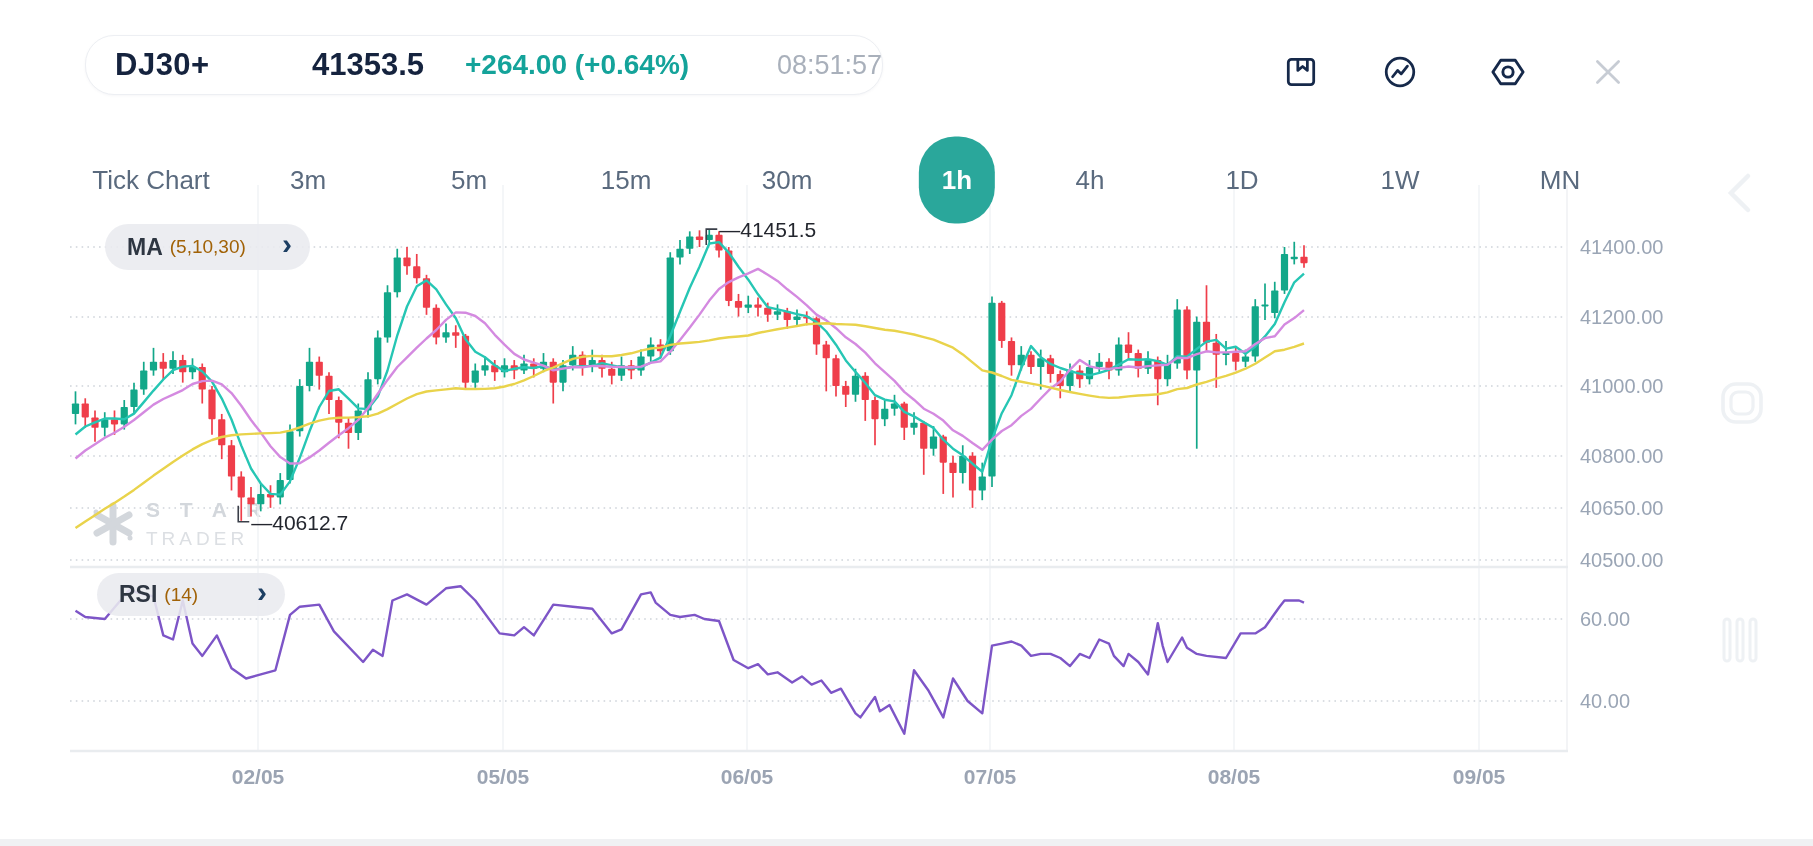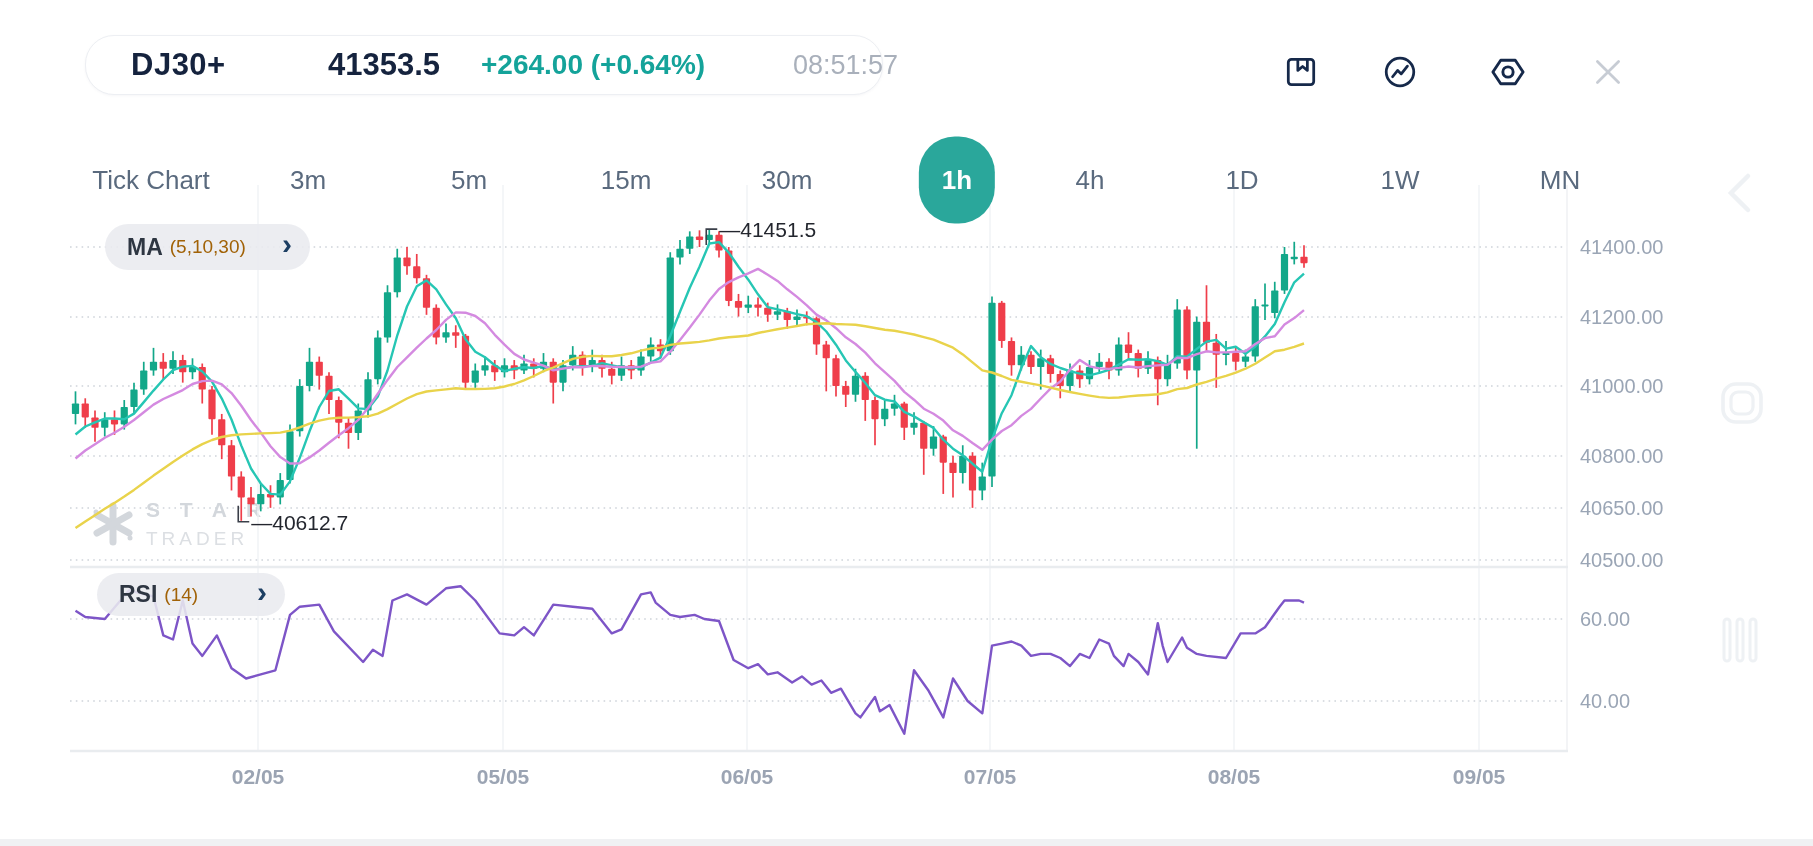--- a/index.html
+++ b/index.html
@@ -2,21 +2,21 @@
 <html><head>
 <meta charset="utf-8">
 <style>
   html,body{margin:0;padding:0;background:#ffffff;}
   body{width:1813px;height:846px;position:relative;overflow:hidden;
        font-family:"Liberation Sans",sans-serif;-webkit-font-smoothing:antialiased;}
   .abs{position:absolute;}
   
   #symbol-card{left:85px;top:35px;width:796px;height:58px;background:#fff;
     border:1.5px solid #edeff3;border-radius:29px;z-index:3;box-shadow:0 1px 3px rgba(20,35,70,.04);}
-  #symbol-card span{position:absolute;top:0;line-height:58px;white-space:nowrap;margin-left:16px;}
+  #symbol-card span{position:absolute;top:0;line-height:58px;white-space:nowrap;}
   .sym{left:29px;font-size:31px;font-weight:800;color:#15233e;letter-spacing:.5px;}
   .price{left:226px;font-size:31px;font-weight:800;color:#15233e;}
   .chg{left:379px;font-size:28px;font-weight:700;color:#14a39a;}
   .time{left:691px;font-size:27px;font-weight:400;color:#a9b0bb;}
   
   .toolbtn{z-index:3;width:44px;height:44px;top:50px;display:flex;align-items:center;justify-content:center;cursor:pointer;}
   
   #tabs{left:0;top:143px;width:1813px;height:74px;z-index:3;}
   .tab{position:absolute;top:50%;transform:translate(-50%,-50%);font-size:26px;color:#5a6a7e;cursor:pointer;white-space:nowrap;}
   .tab.selected{background:#2aa79b;color:#ffffff;font-weight:700;border-radius:36px;padding:28px 23px;}

